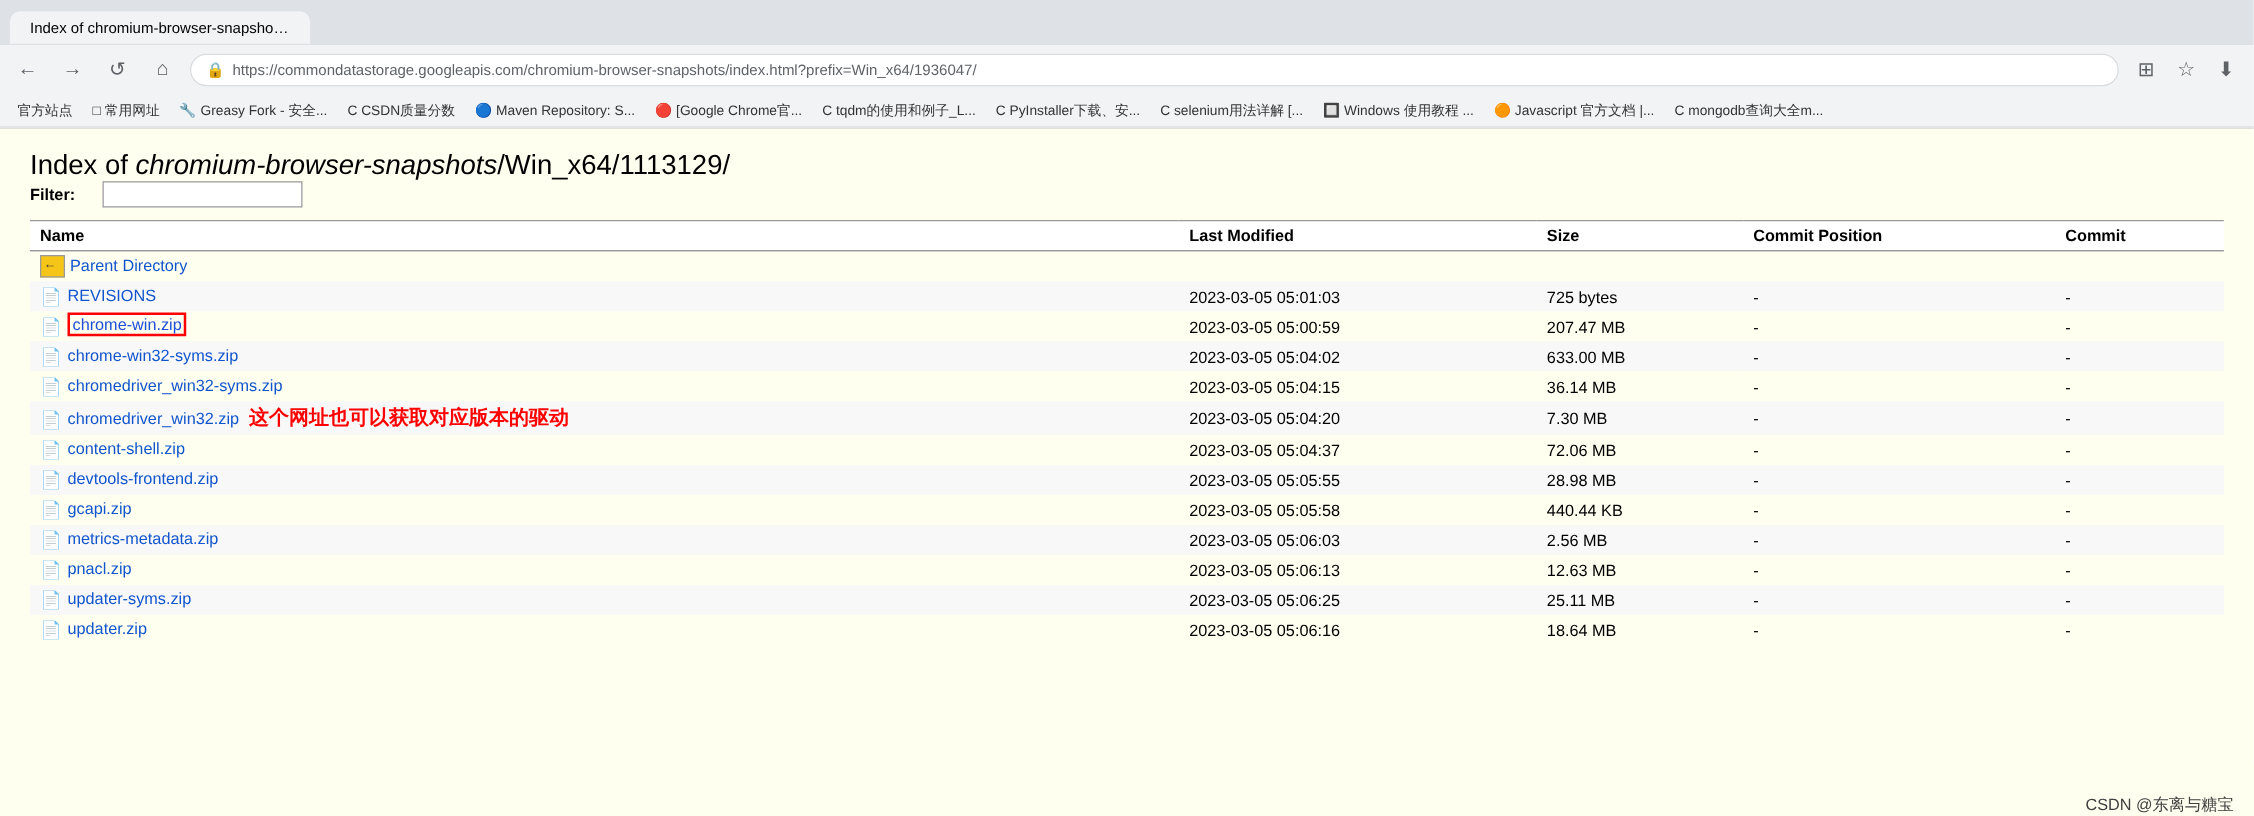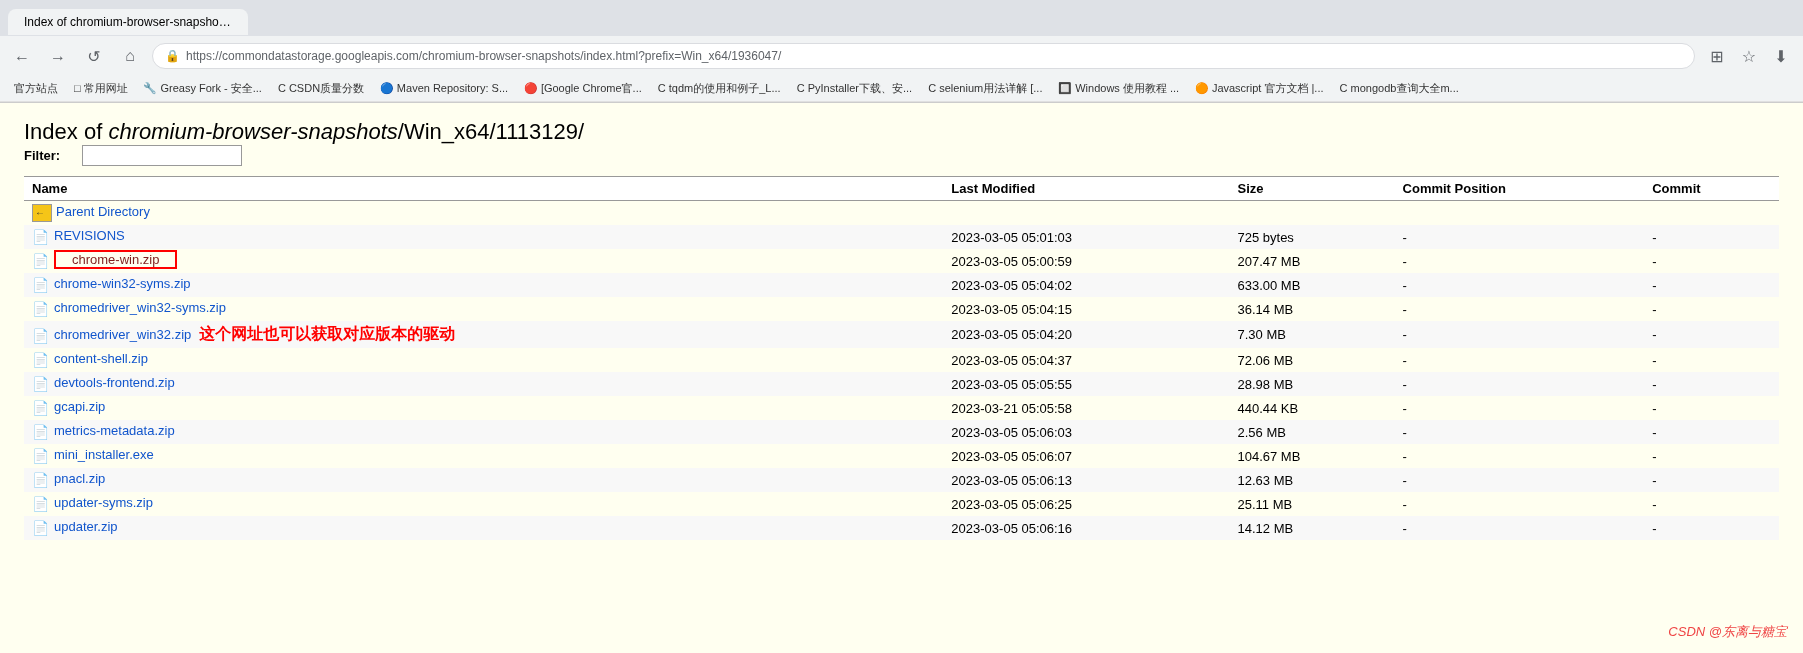--- a/index.html
+++ b/index.html
@@ -143,40 +143,39 @@
       font-size: 10px;
       top: 1px;
       left: 2px;
       color: #333;
     }
     .file-link {
       color: #1155cc;
       text-decoration: none;
     }
     .file-link-highlighted {
-      color: #7f1d1d;
+      color: #1d4ed8;
       text-decoration: none;
       border: 2px solid red;
-      padding: 0 16px;
+      padding: 0 2px;
     }
     .annotation {
       color: red;
       font-size: 16px;
       font-weight: bold;
       margin-left: 8px;
     }
 
     
     .watermark {
       position: fixed;
-      bottom: 12px;
+      bottom: 0;
       right: 16px;
       font-size: 13px;
-      color: #ef4444;
-      font-style: italic;
+      color: #404040;
     }
 
     
     .zip-icon {
       display: inline-flex;
       align-items: center;
       justify-content: center;
       width: 18px;
       height: 18px;
       background: #d4d4d4;
@@ -298,57 +297,50 @@
         </tr>
         <tr>
           <td><span class="zip-icon" style="background: none; border: none; font-size: 14px;">📄</span><a href="#" class="file-link">devtools-frontend.zip</a></td>
           <td>2023-03-05 05:05:55</td>
           <td>28.98 MB</td>
           <td>-</td>
           <td>-</td>
         </tr>
         <tr>
           <td><span class="zip-icon" style="background: none; border: none; font-size: 14px;">📄</span><a href="#" class="file-link">gcapi.zip</a></td>
-          <td>2023-03-21 05:05:58</td>
+          <td>2023-03-05 05:05:58</td>
           <td>440.44 KB</td>
           <td>-</td>
           <td>-</td>
         </tr>
         <tr>
           <td><span class="zip-icon" style="background: none; border: none; font-size: 14px;">📄</span><a href="#" class="file-link">metrics-metadata.zip</a></td>
           <td>2023-03-05 05:06:03</td>
           <td>2.56 MB</td>
           <td>-</td>
           <td>-</td>
         </tr>
         <tr>
-          <td><span class="zip-icon" style="background: none; border: none; font-size: 14px;">📄</span><a href="#" class="file-link">mini_installer.exe</a></td>
-          <td>2023-03-05 05:06:07</td>
-          <td>104.67 MB</td>
-          <td>-</td>
-          <td>-</td>
-        </tr>
-        <tr>
           <td><span class="zip-icon" style="background: none; border: none; font-size: 14px;">📄</span><a href="#" class="file-link">pnacl.zip</a></td>
           <td>2023-03-05 05:06:13</td>
           <td>12.63 MB</td>
           <td>-</td>
           <td>-</td>
         </tr>
         <tr>
           <td><span class="zip-icon" style="background: none; border: none; font-size: 14px;">📄</span><a href="#" class="file-link">updater-syms.zip</a></td>
           <td>2023-03-05 05:06:25</td>
           <td>25.11 MB</td>
           <td>-</td>
           <td>-</td>
         </tr>
         <tr>
           <td><span class="zip-icon" style="background: none; border: none; font-size: 14px;">📄</span><a href="#" class="file-link">updater.zip</a></td>
           <td>2023-03-05 05:06:16</td>
-          <td>14.12 MB</td>
+          <td>18.64 MB</td>
           <td>-</td>
           <td>-</td>
         </tr>
       </tbody>
   </table>
 </div>
 
 <div class="watermark">CSDN @东离与糖宝</div>
 
 </body></html>

